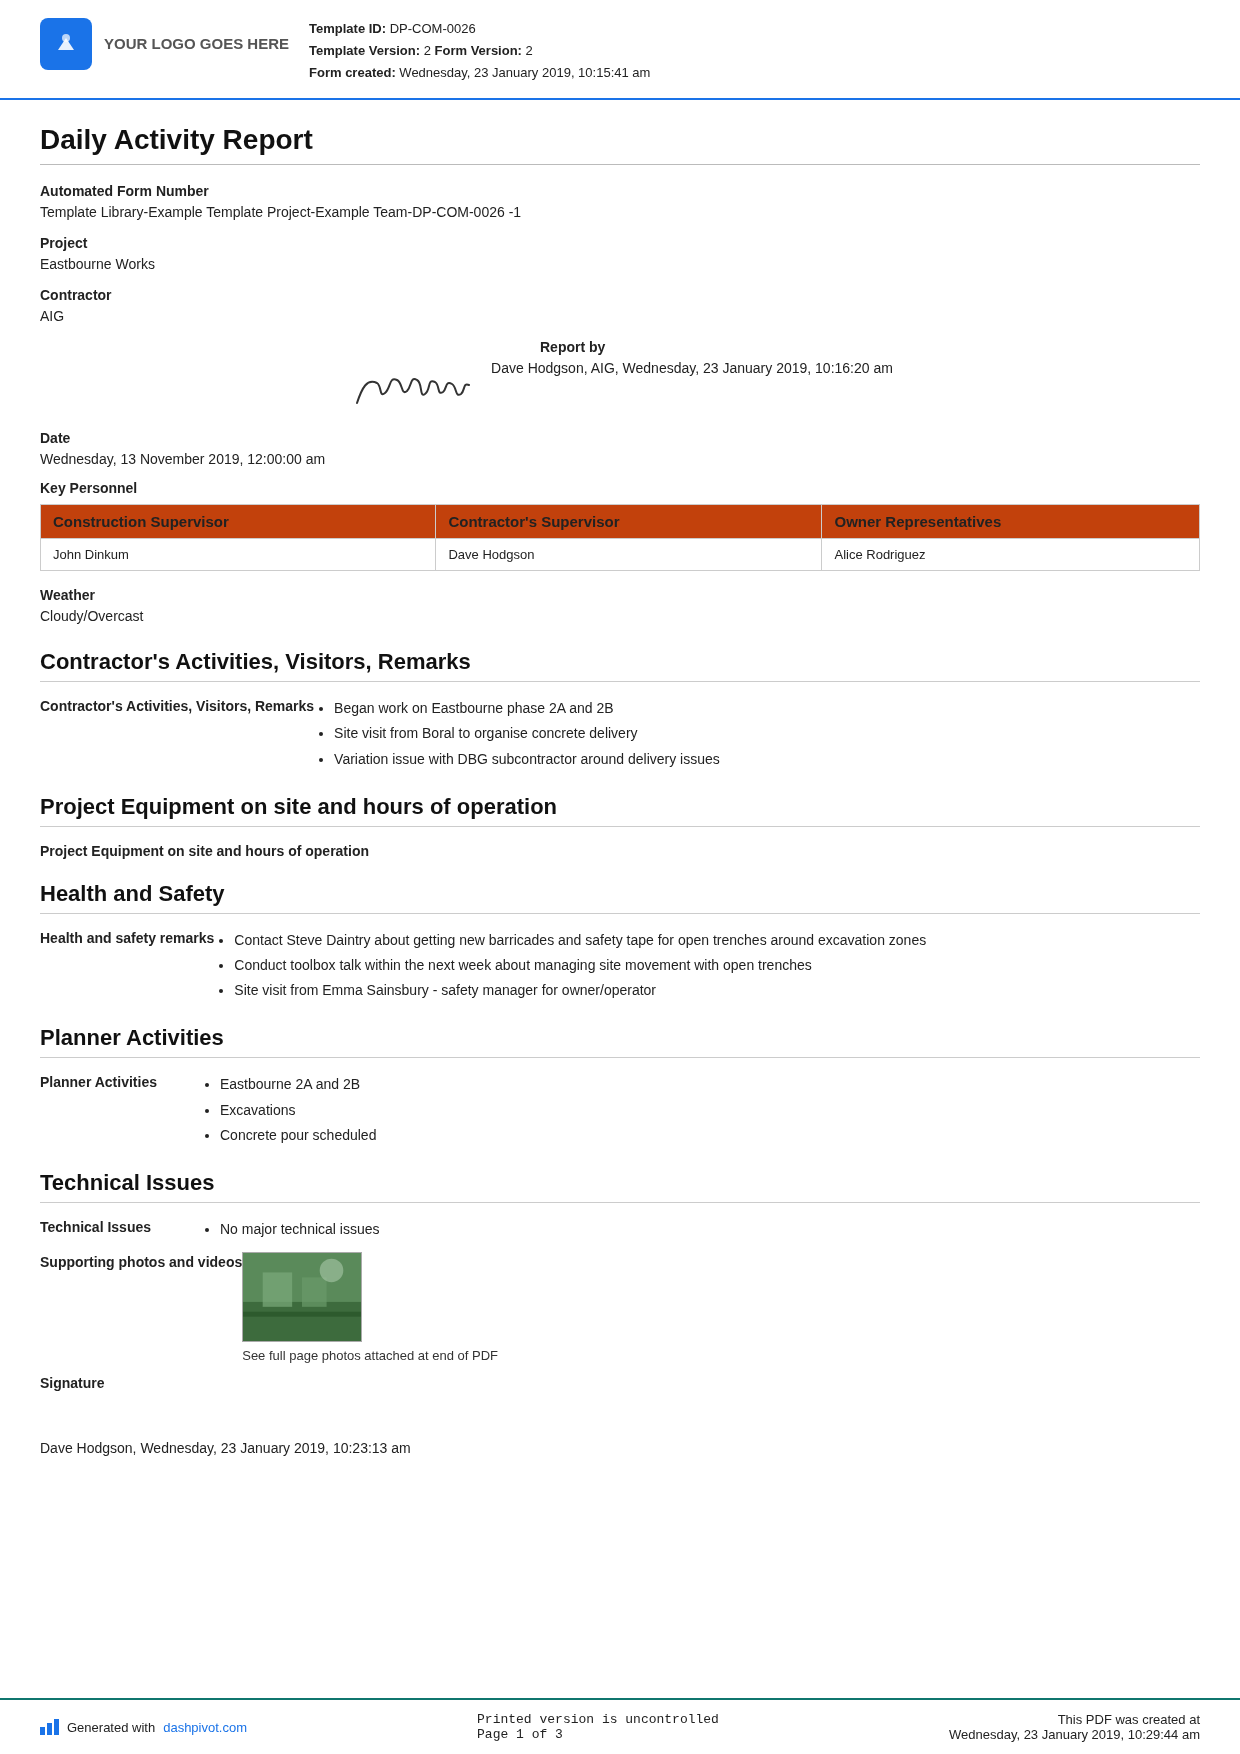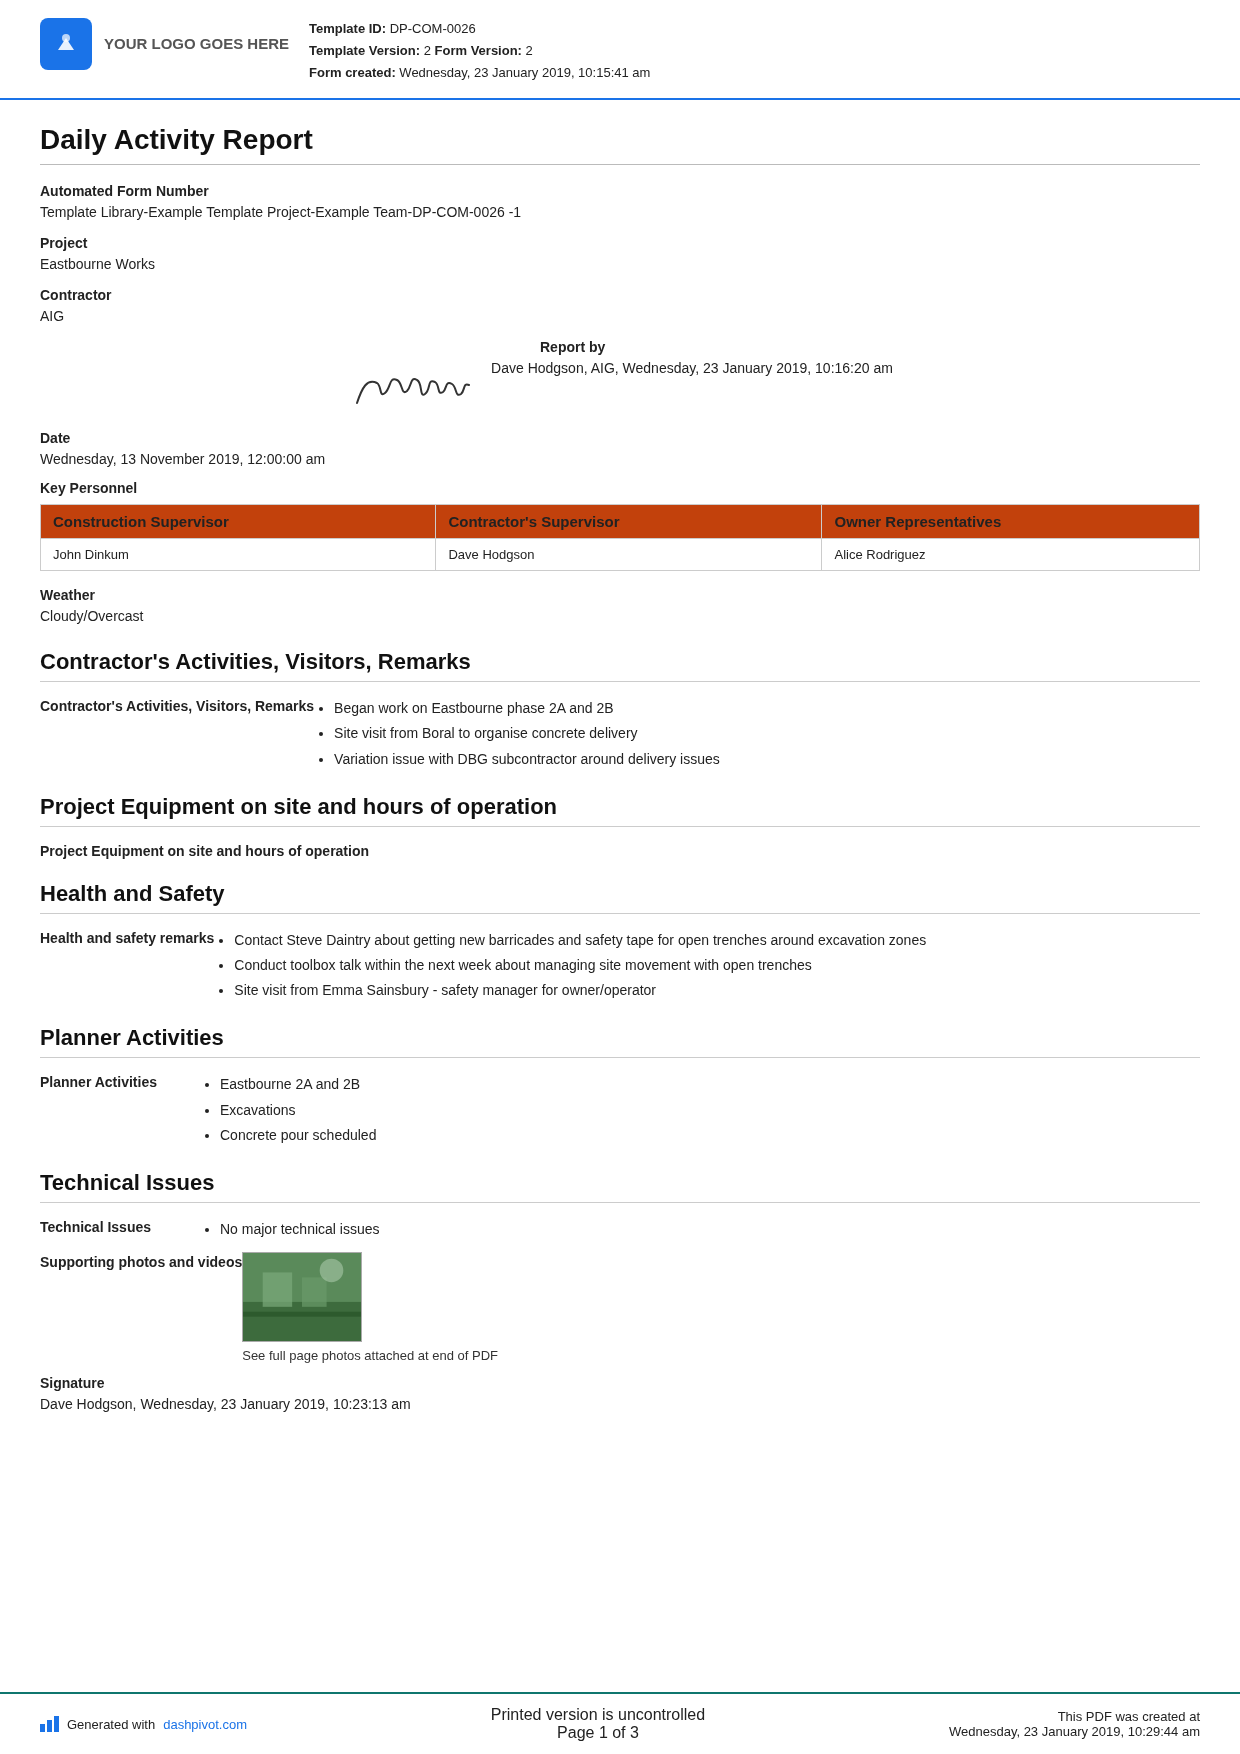--- a/index.html
+++ b/index.html
@@ -199,22 +199,22 @@
       justify-content: space-between;
       margin-top: auto;
     }
     .footer-left {
       display: flex;
       align-items: center;
       gap: 8px;
       font-size: 13px;
     }
     .footer-center {
-      font-size: 16px;
-      text-align: center;
+      font-size: 13px;
+      font-family: Liberation Mono, monospace;
     }
     .footer-right {
       font-size: 13px;
       text-align: right;
     }
     .dashpivot-link {
       color: #1a73e8;
       text-decoration: none;
     }
     .bar-icon {
@@ -389,21 +389,21 @@
             <rect x="20" y="20" width="30" height="35" fill="#7aaa7a" opacity="0.7"></rect>
             <rect x="60" y="25" width="25" height="30" fill="#6a9a6a" opacity="0.7"></rect>
             <circle cx="90" cy="18" r="12" fill="#b8d4b8" opacity="0.5"></circle>
             <rect x="0" y="60" width="120" height="5" fill="#2d5a2d"></rect>
           </svg>
         </div>
         <div class="photo-caption">See full page photos attached at end of PDF</div>
       </div>
     </div>
 
-    <div class="field-row" style="">
+    <div class="field-row" style="gap:44px;">
       <div class="field-label">Signature</div>
       <div class="field-value">Dave Hodgson, Wednesday, 23 January 2019, 10:23:13 am</div>
     </div>
 
   </div>
 
   <div class="footer">
     <div class="footer-left">
       <div class="bar-icon">
         <span style="height:8px;"></span>

